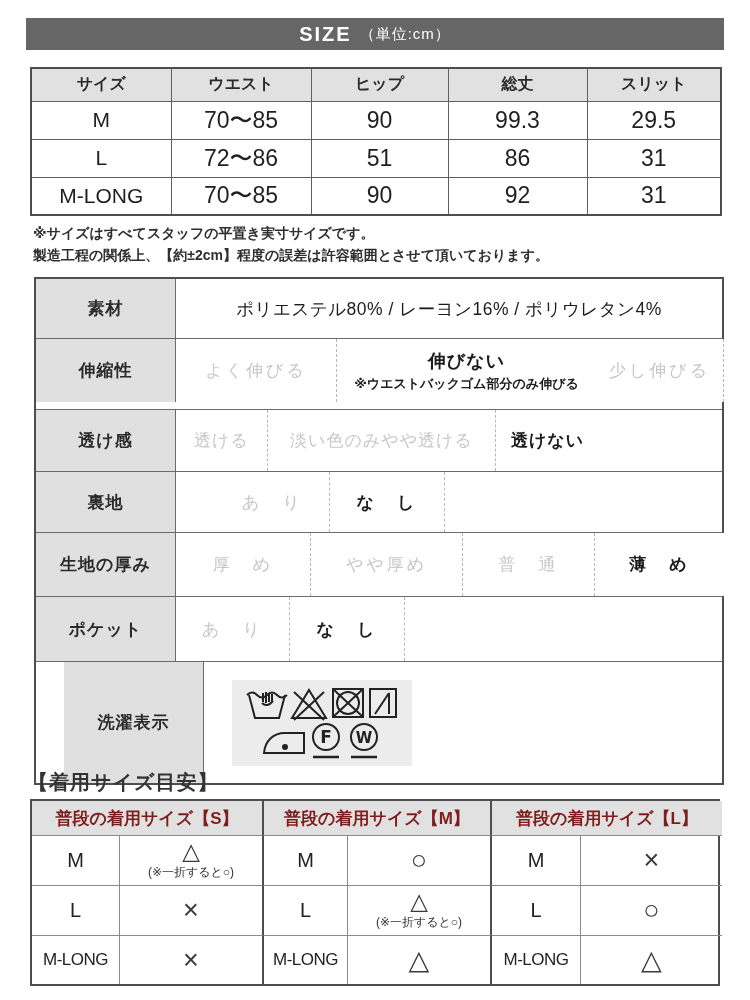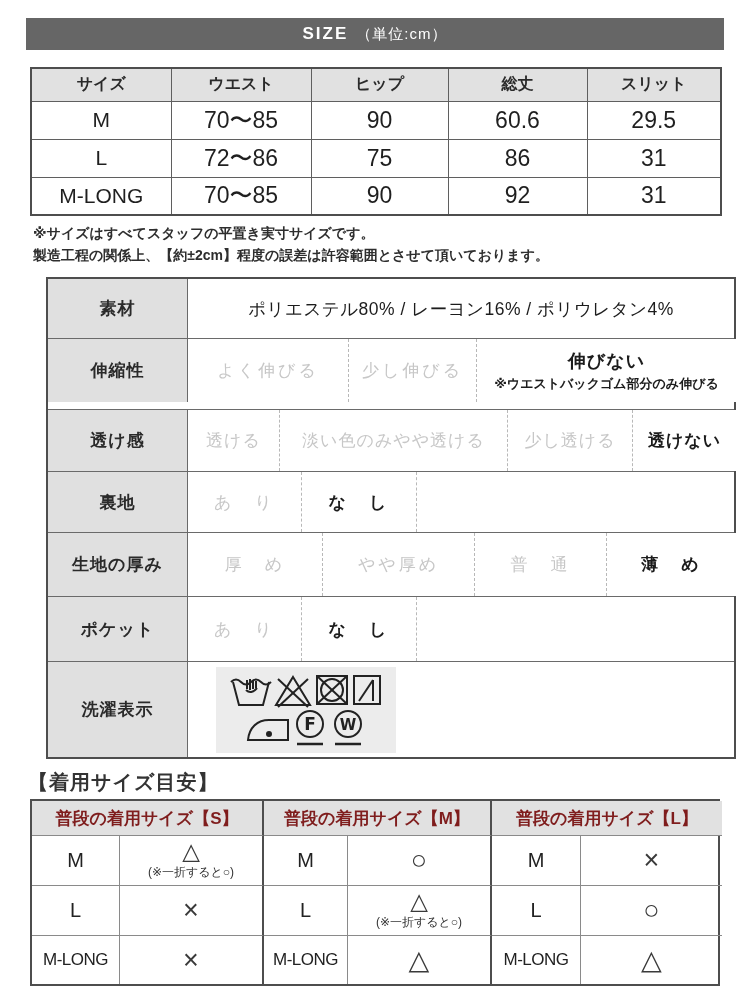--- a/index.html
+++ b/index.html
@@ -3,53 +3,53 @@
 <meta charset="utf-8">
 <style>
   * { margin:0; padding:0; box-sizing:border-box; }
   html,body { background:#ffffff; }
   body { font-family:"Liberation Sans","DejaVu Sans",sans-serif; color:#1f1f1f; }
   .canvas { position:relative; width:750px; height:1000px; background:#ffffff; overflow:hidden; }
 
   
   .size-banner { position:absolute; left:26px; top:18px; width:698px; height:32px;
     background:#666666; color:#ffffff; display:flex; align-items:center; justify-content:center; }
-  .banner-title { font-size:17px; font-weight:bold; letter-spacing:2px; }
+  .banner-title { font-size:20px; font-weight:bold; letter-spacing:2px; }
   .banner-unit { font-size:15px; font-weight:normal; margin-left:8px; letter-spacing:1px; }
 
   
   .size-table { position:absolute; left:30px; top:67px; width:690px;
     border-collapse:collapse; table-layout:fixed; text-align:center; }
   .size-table th, .size-table td { border:1px solid #5f5f5f; }
   .size-table { border:2px solid #4e4e4e; }
   .size-table thead th { height:33px; background:#e1e1e1; font-size:16px; font-weight:bold; color:#2a2a2a; }
   .size-table tbody td { height:38px; font-size:23px; color:#1f1f1f; }
   .size-table tbody td.sizecol { font-size:21px; }
 
   
   .size-notes { position:absolute; left:33px; top:222px; width:700px;
     font-size:14px; color:#2e2e2e; line-height:1.6; font-weight:bold; }
 
   
-  .spec-table { position:absolute; left:46px; top:277px; width:690px; border:2px solid #4e4e4e; }
+  .spec-table { position:absolute; left:34px; top:277px; width:690px; border:2px solid #4e4e4e; }
   .spec-row { display:flex; border-top:1px solid #6a6a6a; }
   .spec-row:first-child { border-top:none; }
   .spec-label { width:140px; flex:0 0 140px; background:#e0e0e0; border-right:1px solid #6a6a6a;
     display:flex; align-items:center; justify-content:center;
     font-size:17px; font-weight:bold; color:#2a2a2a; letter-spacing:1px; }
   .spec-content { flex:1; display:flex; align-items:stretch; background:#ffffff; }
   .spec-opt { display:flex; flex-direction:column; align-items:center; justify-content:center;
     font-size:17px; letter-spacing:3px; text-align:center; }
   .spec-opt.dashed { border-right:1px dashed #b8b8b8; }
   .dim { color:#c7c7c7; }
   .sel { color:#1c1c1c; font-weight:bold; }
   .opt-main { font-size:18px; }
   .opt-note { font-size:13px; font-weight:bold; color:#1c1c1c; letter-spacing:0; margin-top:2px; }
   .h-material { height:59px; } .h-stretch { height:64px; } .h-sheer { height:62px;margin-top:7px; }
-  .h-lining { height:61px; } .h-thickness { height:64px; } .h-pocket { height:65px; } .h-care { height:96px; }
+  .h-lining { height:61px;gap:40px; } .h-thickness { height:64px; } .h-pocket { height:65px; } .h-care { height:122px;padding-left:28px; }
   .material-value { flex:1; display:flex; align-items:center; justify-content:center;
     font-size:17.5px; color:#1c1c1c; letter-spacing:0.5px; }
 
   
   .care-wrap { display:flex; align-items:center; }
   .care-block { margin-left:28px; width:180px; height:86px; background:#ececec;
     display:flex; flex-direction:column; align-items:center; justify-content:center; }
   .care-row { display:flex; align-items:flex-end; }
   .care-icon { display:inline-flex; }
   .care-icon svg { stroke:#222; fill:none; stroke-width:2; }
@@ -102,27 +102,27 @@
         <th>ヒップ</th>
         <th>総丈</th>
         <th>スリット</th>
       </tr>
     </thead>
     <tbody>
       <tr>
         <td class="sizecol">M</td>
         <td>70〜85</td>
         <td>90</td>
-        <td>60.6</td>
+        <td>99.3</td>
         <td>29.5</td>
       </tr>
       <tr>
         <td class="sizecol">L</td>
         <td>72〜86</td>
-        <td>75</td>
+        <td>51</td>
         <td>86</td>
         <td>31</td>
       </tr>
       <tr>
         <td class="sizecol">M-LONG</td>
         <td>70〜85</td>
         <td>90</td>
         <td>92</td>
         <td>31</td>
       </tr>
@@ -140,34 +140,33 @@
       <div class="spec-label">素材</div>
       <div class="spec-content">
         <div class="material-value">ポリエステル80% / レーヨン16% / ポリウレタン4%</div>
       </div>
     </div>
 
     <div class="spec-row h-stretch">
       <div class="spec-label">伸縮性</div>
       <div class="spec-content">
         <div class="spec-opt dashed dim" style="width:161px">よく伸びる</div>
-        <div class="spec-opt dashed dim" style="width:128px">少し伸びる</div>
         <div class="spec-opt sel" style="width:259px; letter-spacing:1px;">
           <span class="opt-main">伸びない</span>
           <span class="opt-note">※ウエストバックゴム部分のみ伸びる</span>
         </div>
+        <div class="spec-opt dashed dim" style="width:128px">少し伸びる</div>
       </div>
     </div>
 
     <div class="spec-row h-sheer">
       <div class="spec-label">透け感</div>
       <div class="spec-content">
         <div class="spec-opt dashed dim" style="width:92px; letter-spacing:1px;">透ける</div>
         <div class="spec-opt dashed dim" style="width:228px; letter-spacing:1px;">淡い色のみやや透ける</div>
-        <div class="spec-opt dashed dim" style="width:125px; letter-spacing:1px;">少し透ける</div>
         <div class="spec-opt sel" style="width:103px; letter-spacing:1px;">透けない</div>
       </div>
     </div>
 
     <div class="spec-row h-lining">
       <div class="spec-label">裏地</div>
       <div class="spec-content">
         <div class="spec-opt dashed dim" style="width:114px">あ　り</div>
         <div class="spec-opt dashed sel" style="width:115px">な　し</div>
         <div class="spec-opt" style="flex:1"></div>

